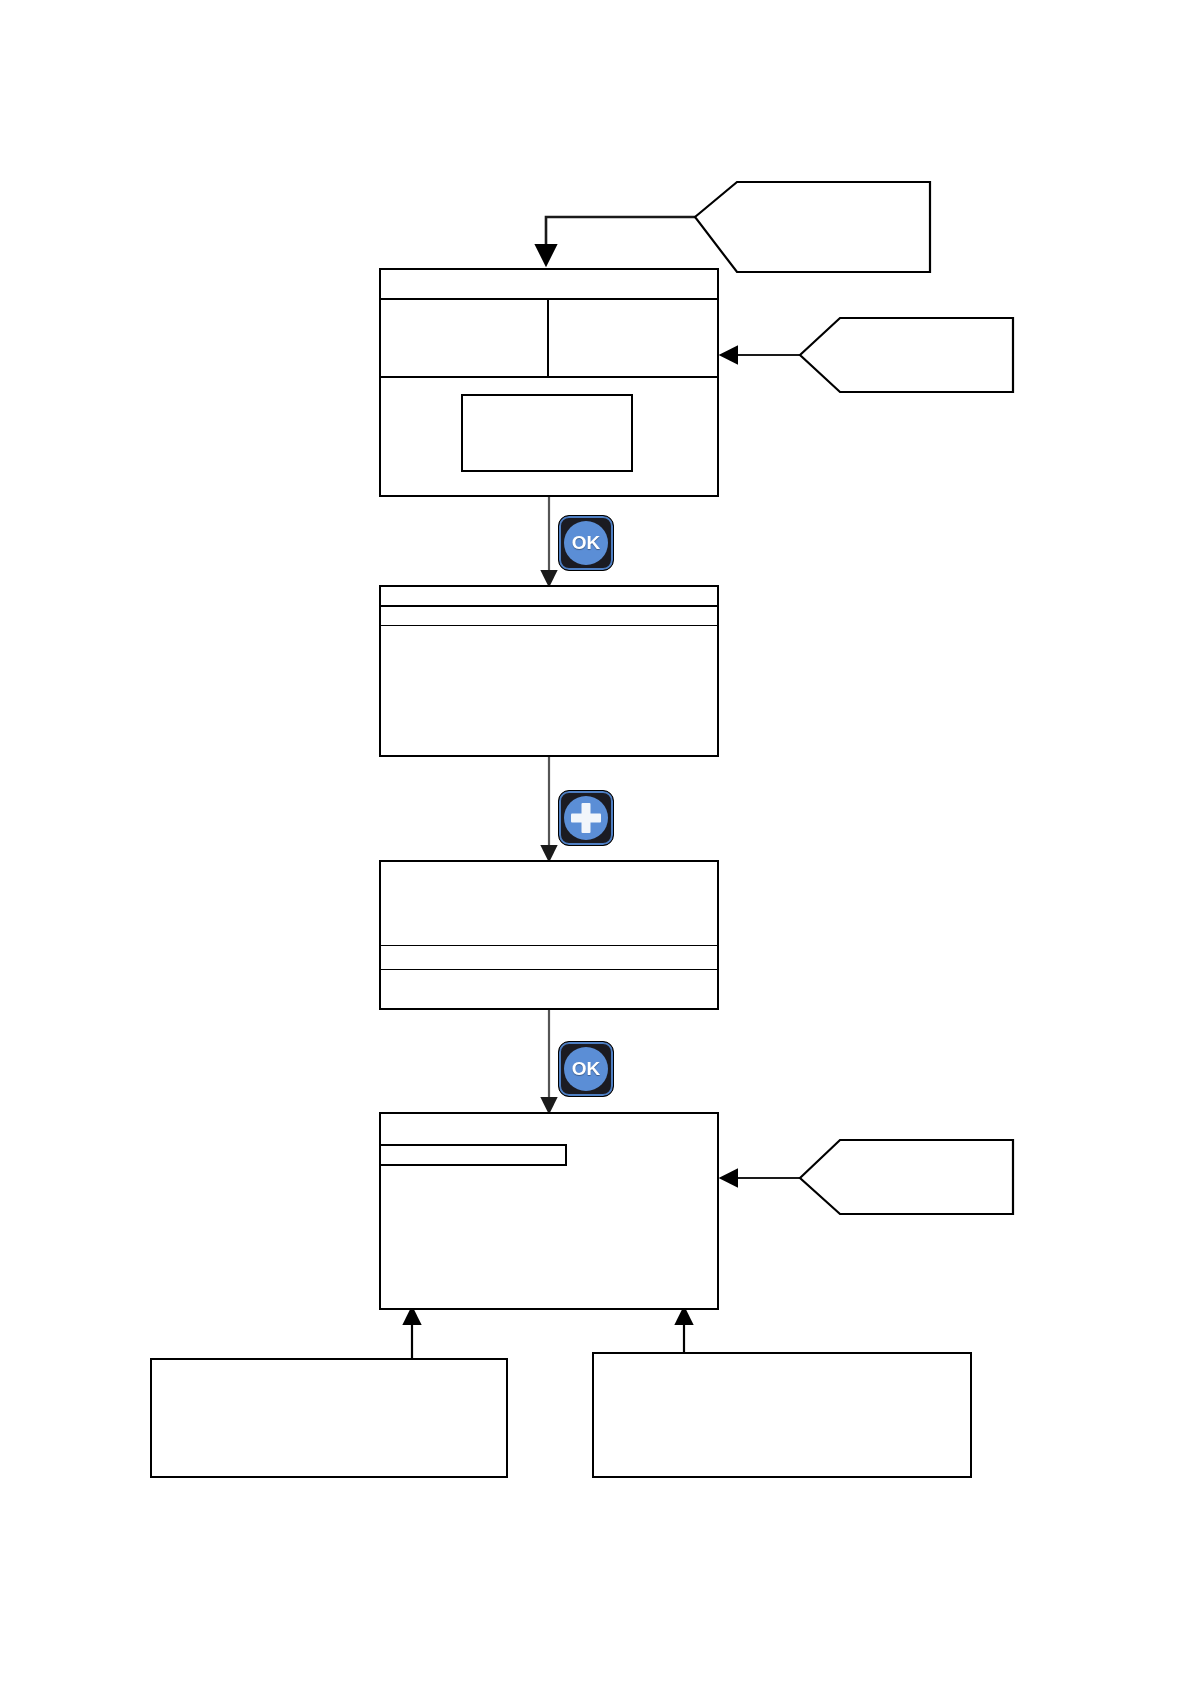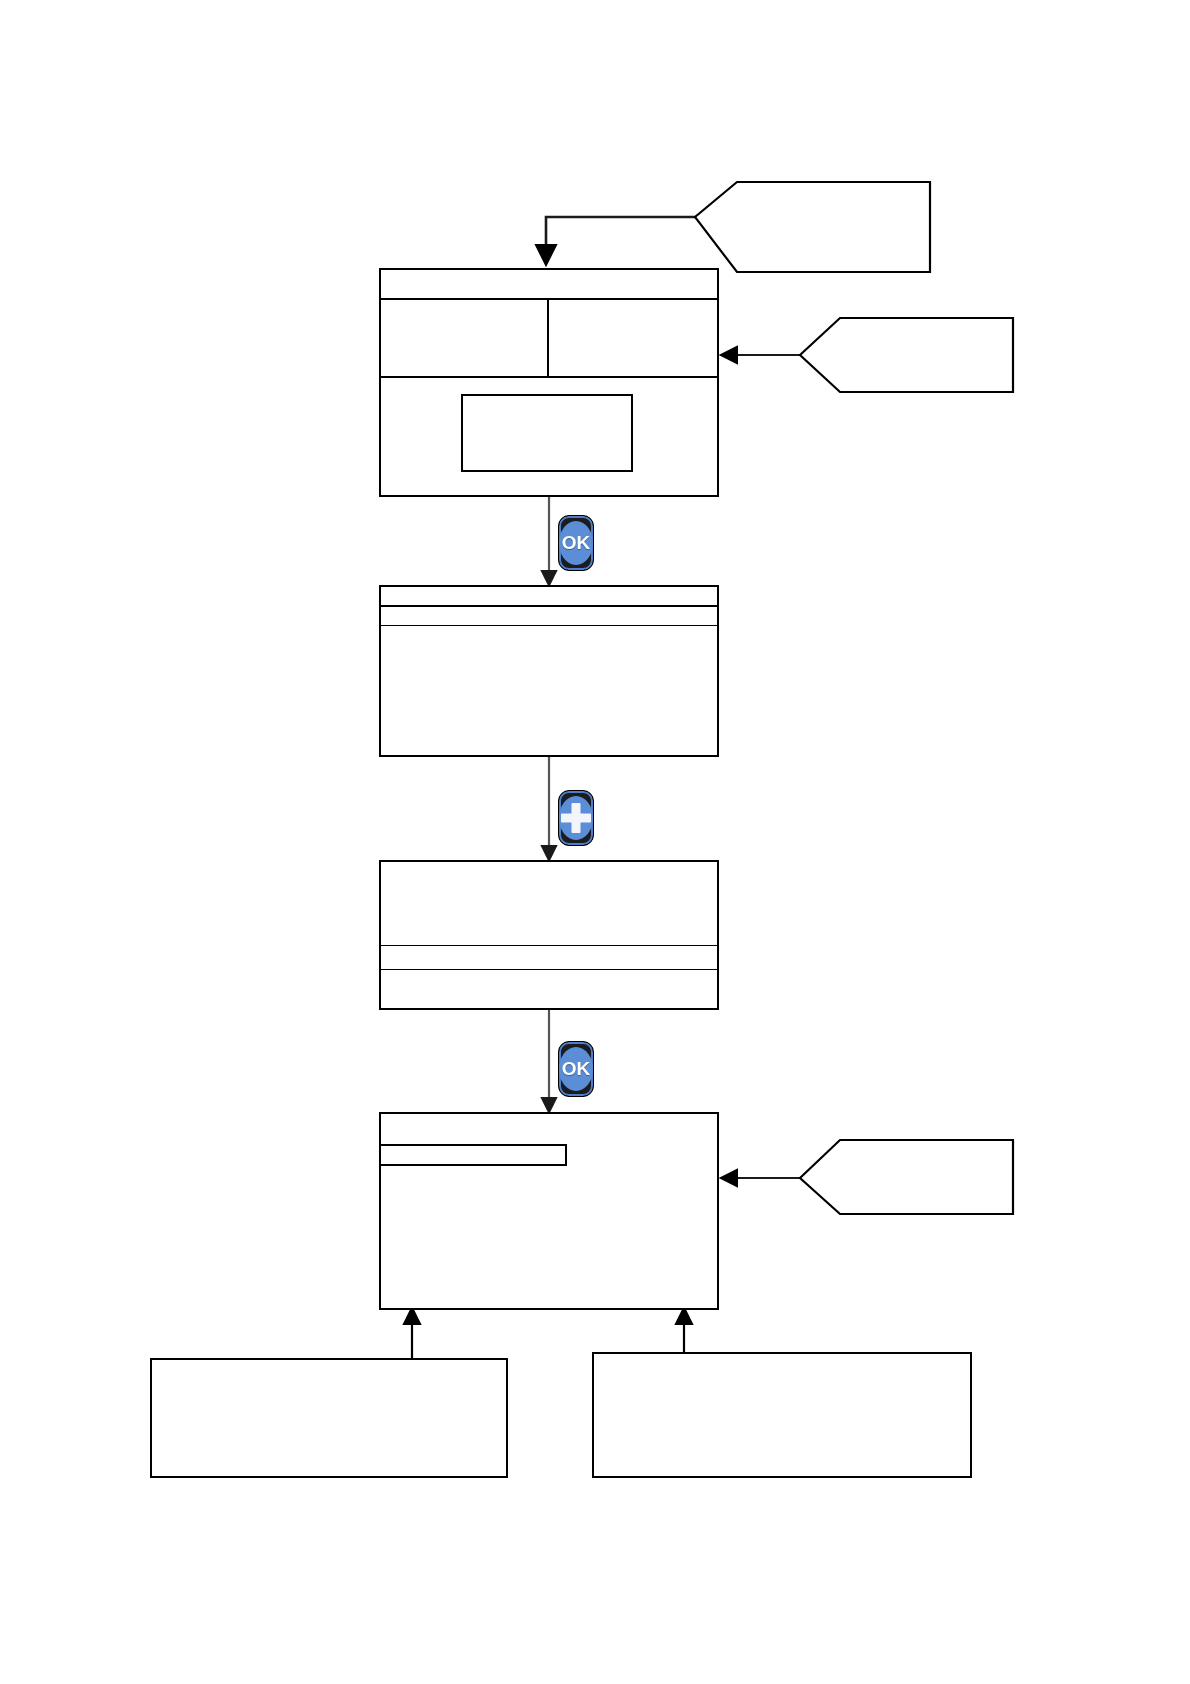--- a/index.html
+++ b/index.html
@@ -144,21 +144,21 @@
     left: 0;
     top: 0;
     width: 1190px;
     height: 1684px;
     pointer-events: none;
   }
 
   
   .iconbtn {
     position: absolute;
-    width: 36px;
+    width: 56px;
     height: 56px;
     box-sizing: border-box;
     border: 1.5px solid #000000;
     background: #1b1b22;
     border-radius: 11px;
     display: flex;
     align-items: center;
     justify-content: center;
     box-shadow: inset 0 0 0 2px #4e7fc4;
   }

